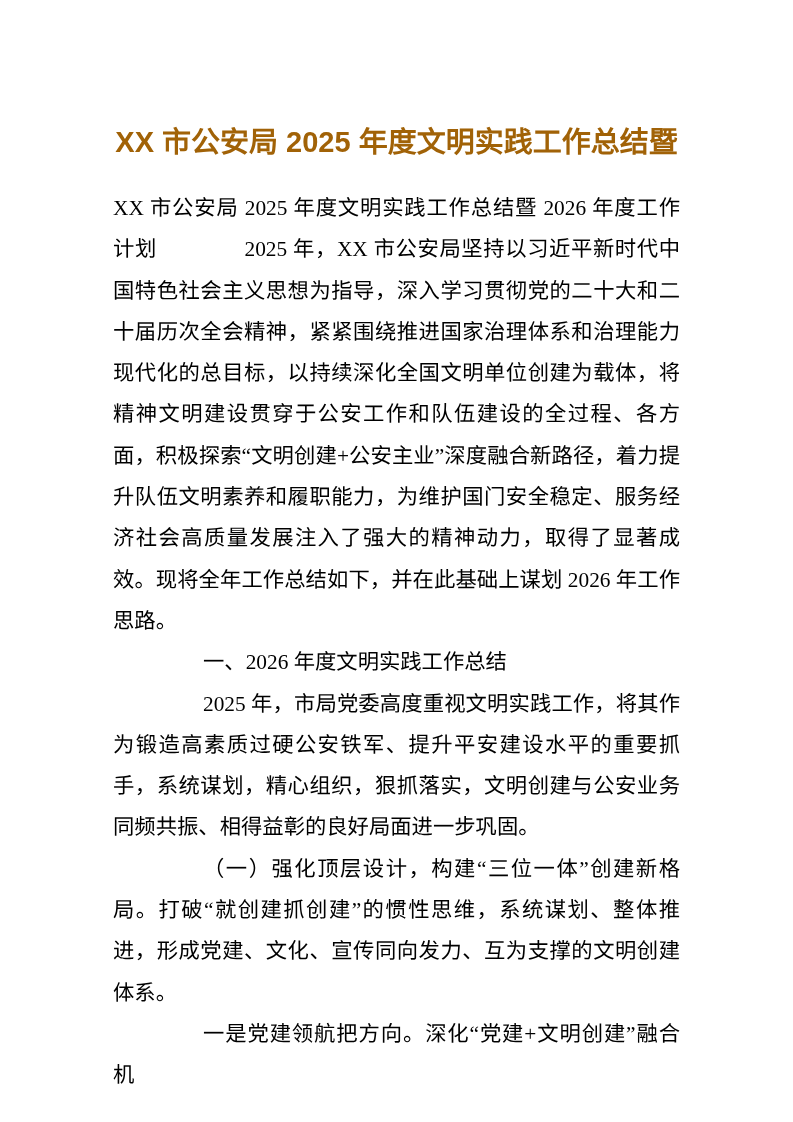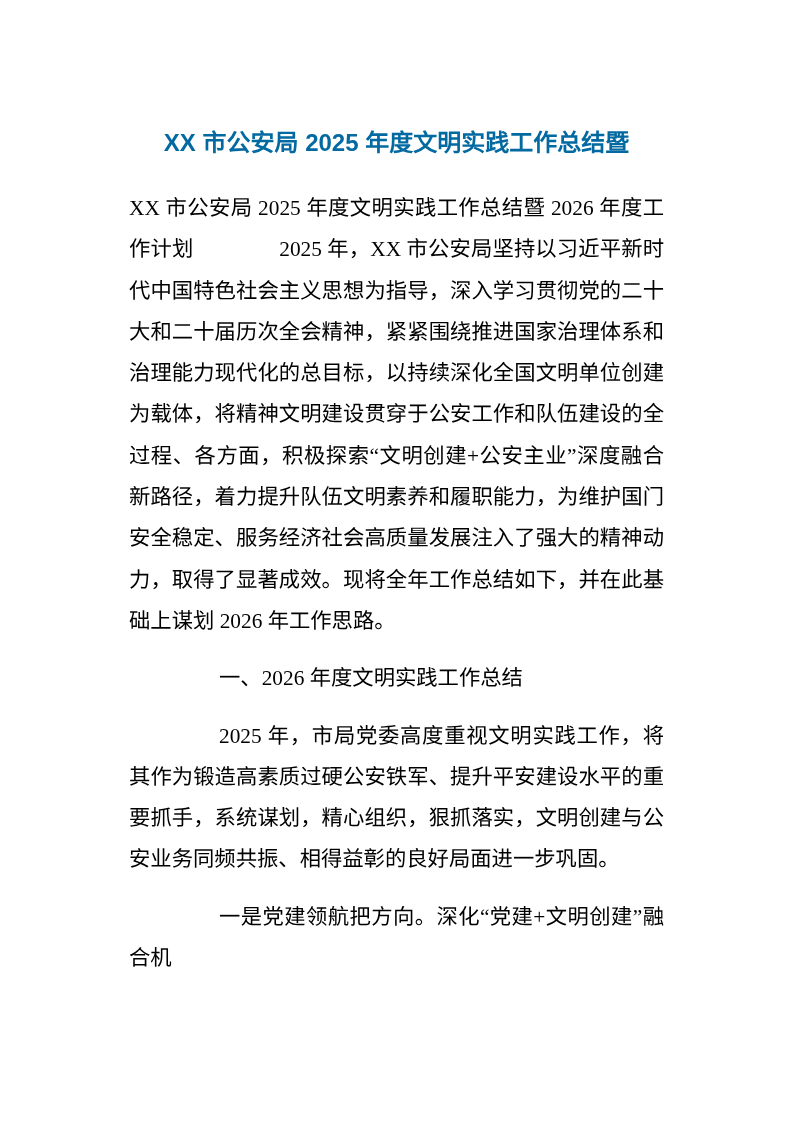--- a/index.html
+++ b/index.html
@@ -14,37 +14,37 @@
     margin: 0;
     background: #ffffff;
     box-sizing: border-box;
     padding: 114px 113px 0 113px;
     color: #000000;
     overflow: hidden;
   }
   .doc-title {
     font-family: "Liberation Sans", "DejaVu Sans", sans-serif;
     font-weight: 700;
-    font-size: 24px;
+    font-size: 29px;
     line-height: 57px;
     text-align: center;
-    color: #0369a1;
+    color: #a16207;
     margin: 0 0 17px 0;
   }
   .doc-title .title-line {
     display: block;
   }
   .doc-body {
     font-family: "Liberation Serif", "DejaVu Serif", serif;
     font-size: 21.33px;
     line-height: 41.3px;
     color: #000000;
   }
   .doc-body p {
-    margin: 16px;
+    margin: 0;
     text-align: justify;
     text-justify: inter-ideograph;
     word-break: break-all;
   }
   .doc-body p.indent {
     text-indent: 90px;
   }
 </style>
 </head>
 <body>
@@ -52,16 +52,17 @@
 <div class="page">
 
   <h1 class="doc-title">
     <span class="title-line">XX 市公安局 2025 年度文明实践工作总结暨</span>
   </h1>
 
   <div class="doc-body">
     <p>XX 市公安局 2025 年度文明实践工作总结暨 2026 年度工作计划　　　　2025 年，XX 市公安局坚持以习近平新时代中国特色社会主义思想为指导，深入学习贯彻党的二十大和二十届历次全会精神，紧紧围绕推进国家治理体系和治理能力现代化的总目标，以持续深化全国文明单位创建为载体，将精神文明建设贯穿于公安工作和队伍建设的全过程、各方面，积极探索“文明创建+公安主业”深度融合新路径，着力提升队伍文明素养和履职能力，为维护国门安全稳定、服务经济社会高质量发展注入了强大的精神动力，取得了显著成效。现将全年工作总结如下，并在此基础上谋划 2026 年工作思路。</p>
     <p class="indent">一、2026 年度文明实践工作总结</p>
     <p class="indent">2025 年，市局党委高度重视文明实践工作，将其作为锻造高素质过硬公安铁军、提升平安建设水平的重要抓手，系统谋划，精心组织，狠抓落实，文明创建与公安业务同频共振、相得益彰的良好局面进一步巩固。</p>
+    <p class="indent">（一）强化顶层设计，构建“三位一体”创建新格局。打破“就创建抓创建”的惯性思维，系统谋划、整体推进，形成党建、文化、宣传同向发力、互为支撑的文明创建体系。</p>
     <p class="indent">一是党建领航把方向。深化“党建+文明创建”融合机</p>
   </div>
 
 </div>
 
 </body></html>

